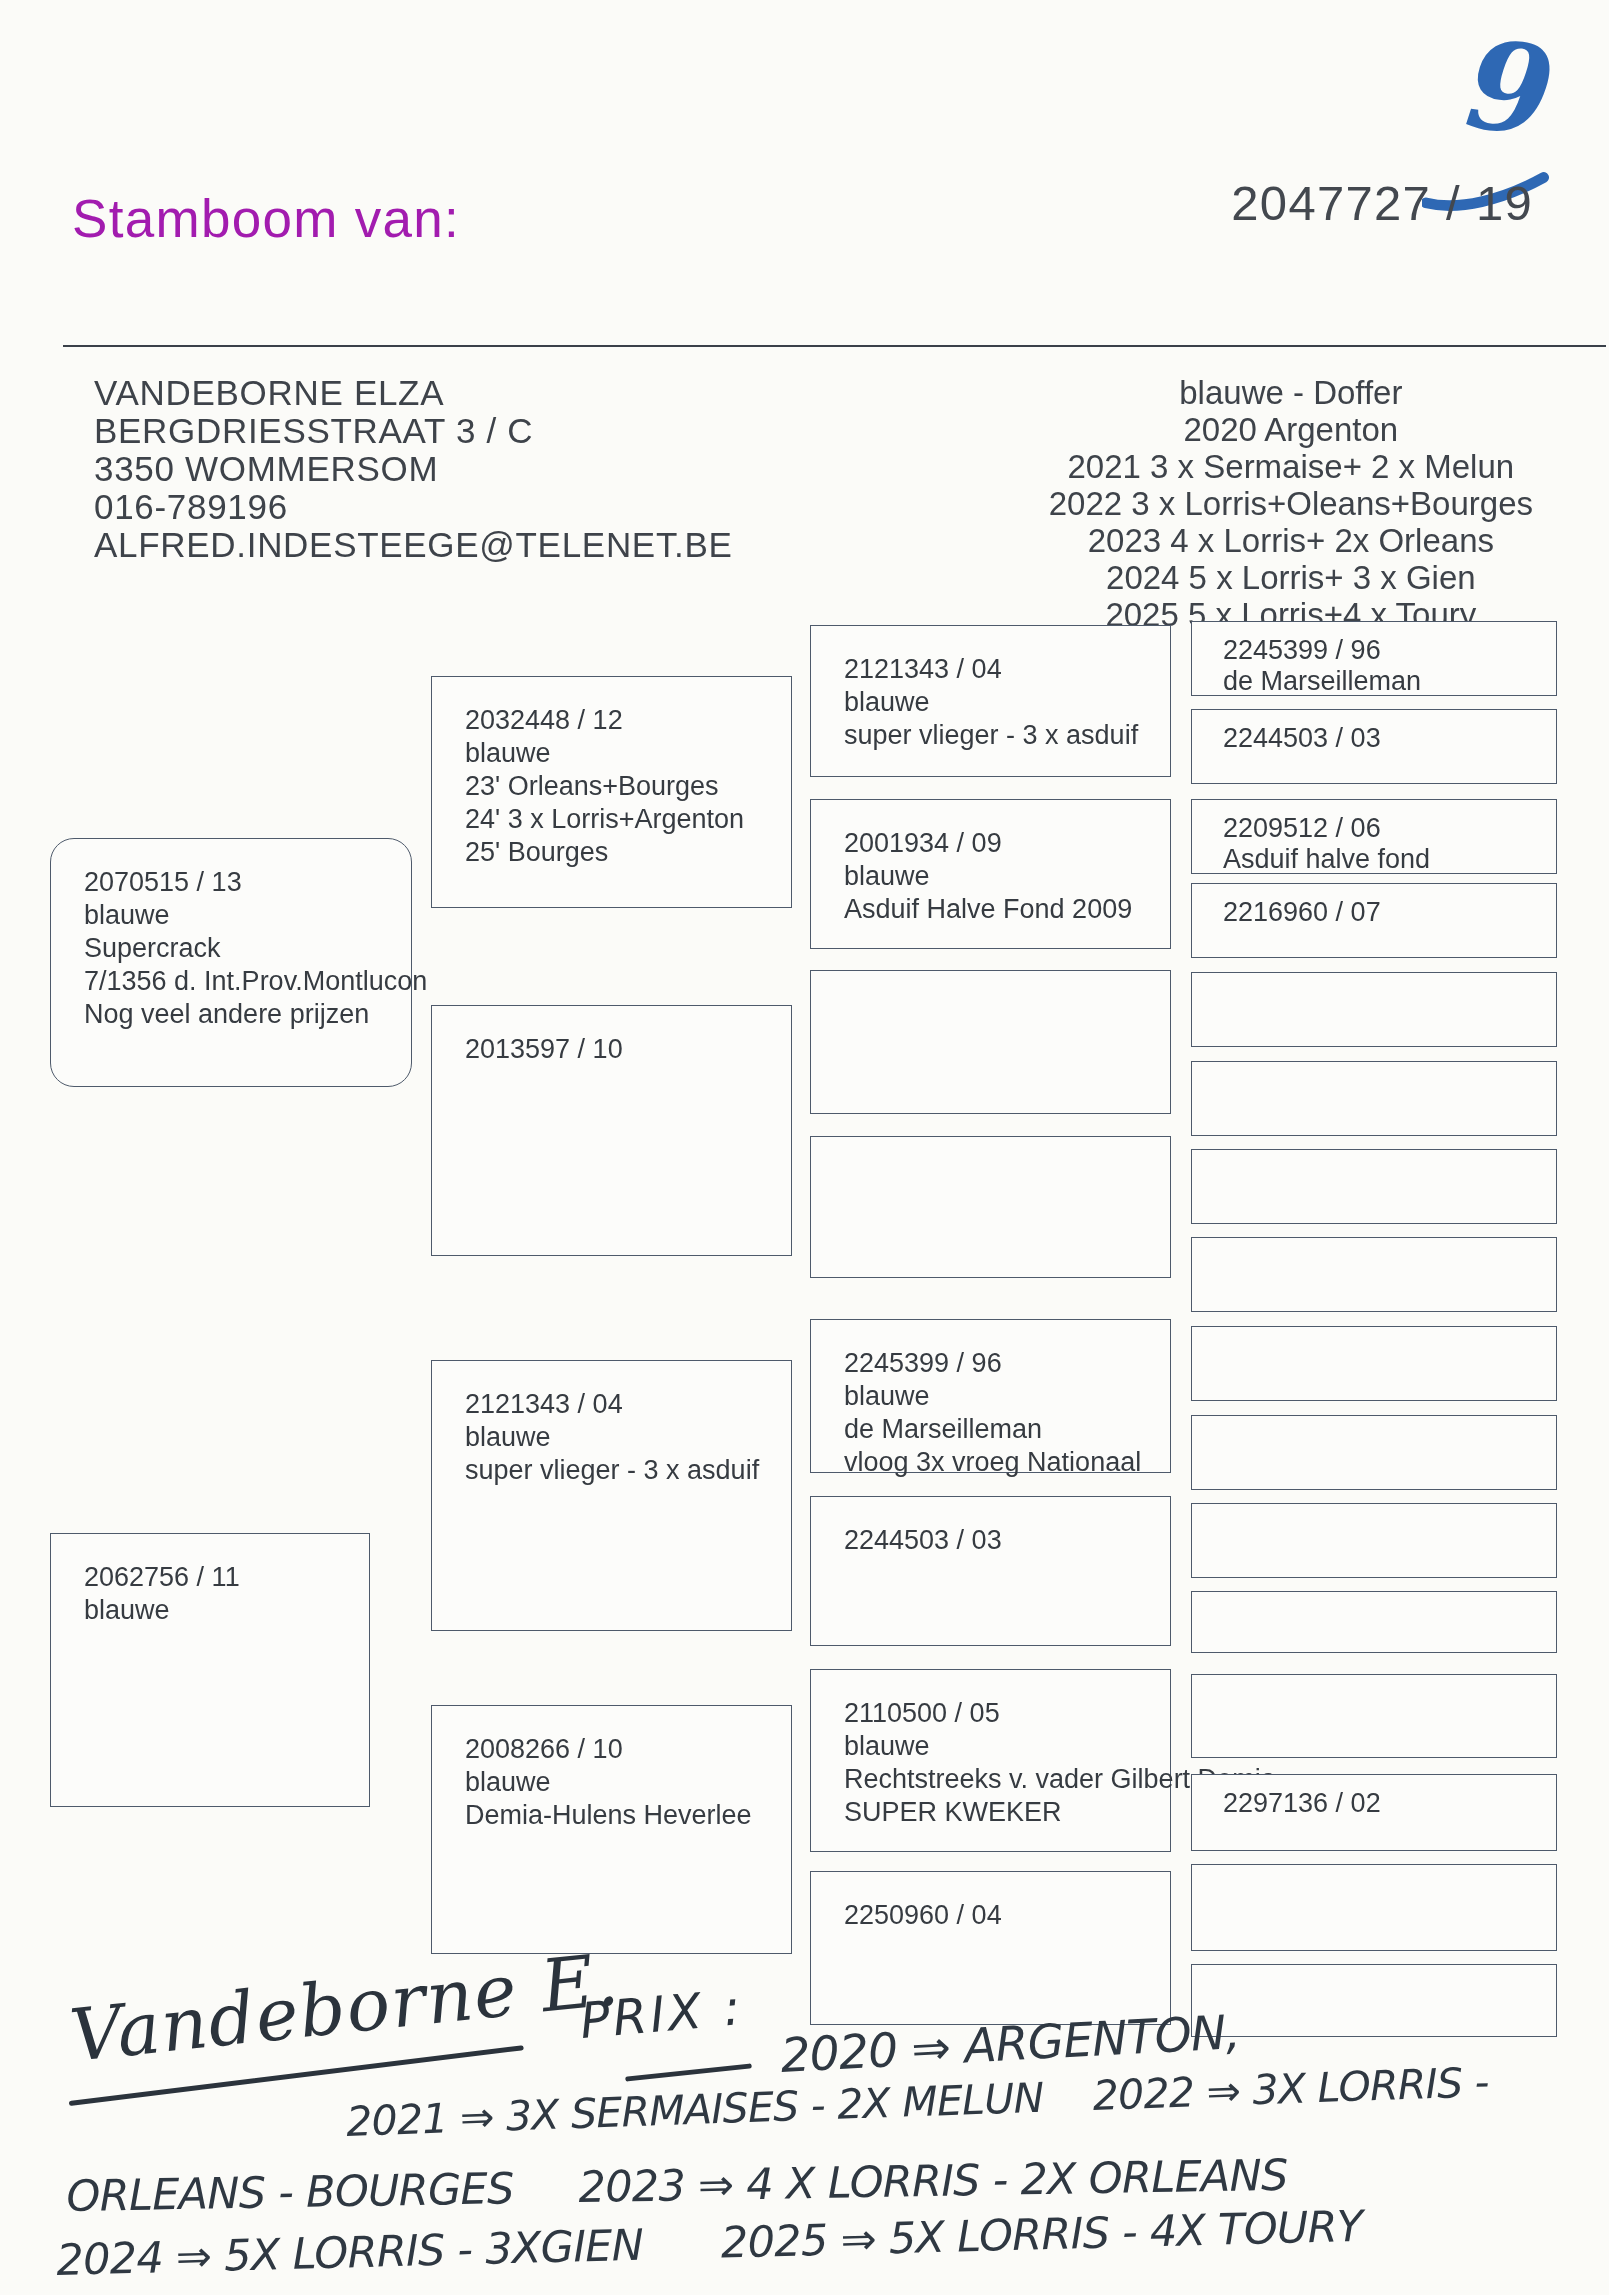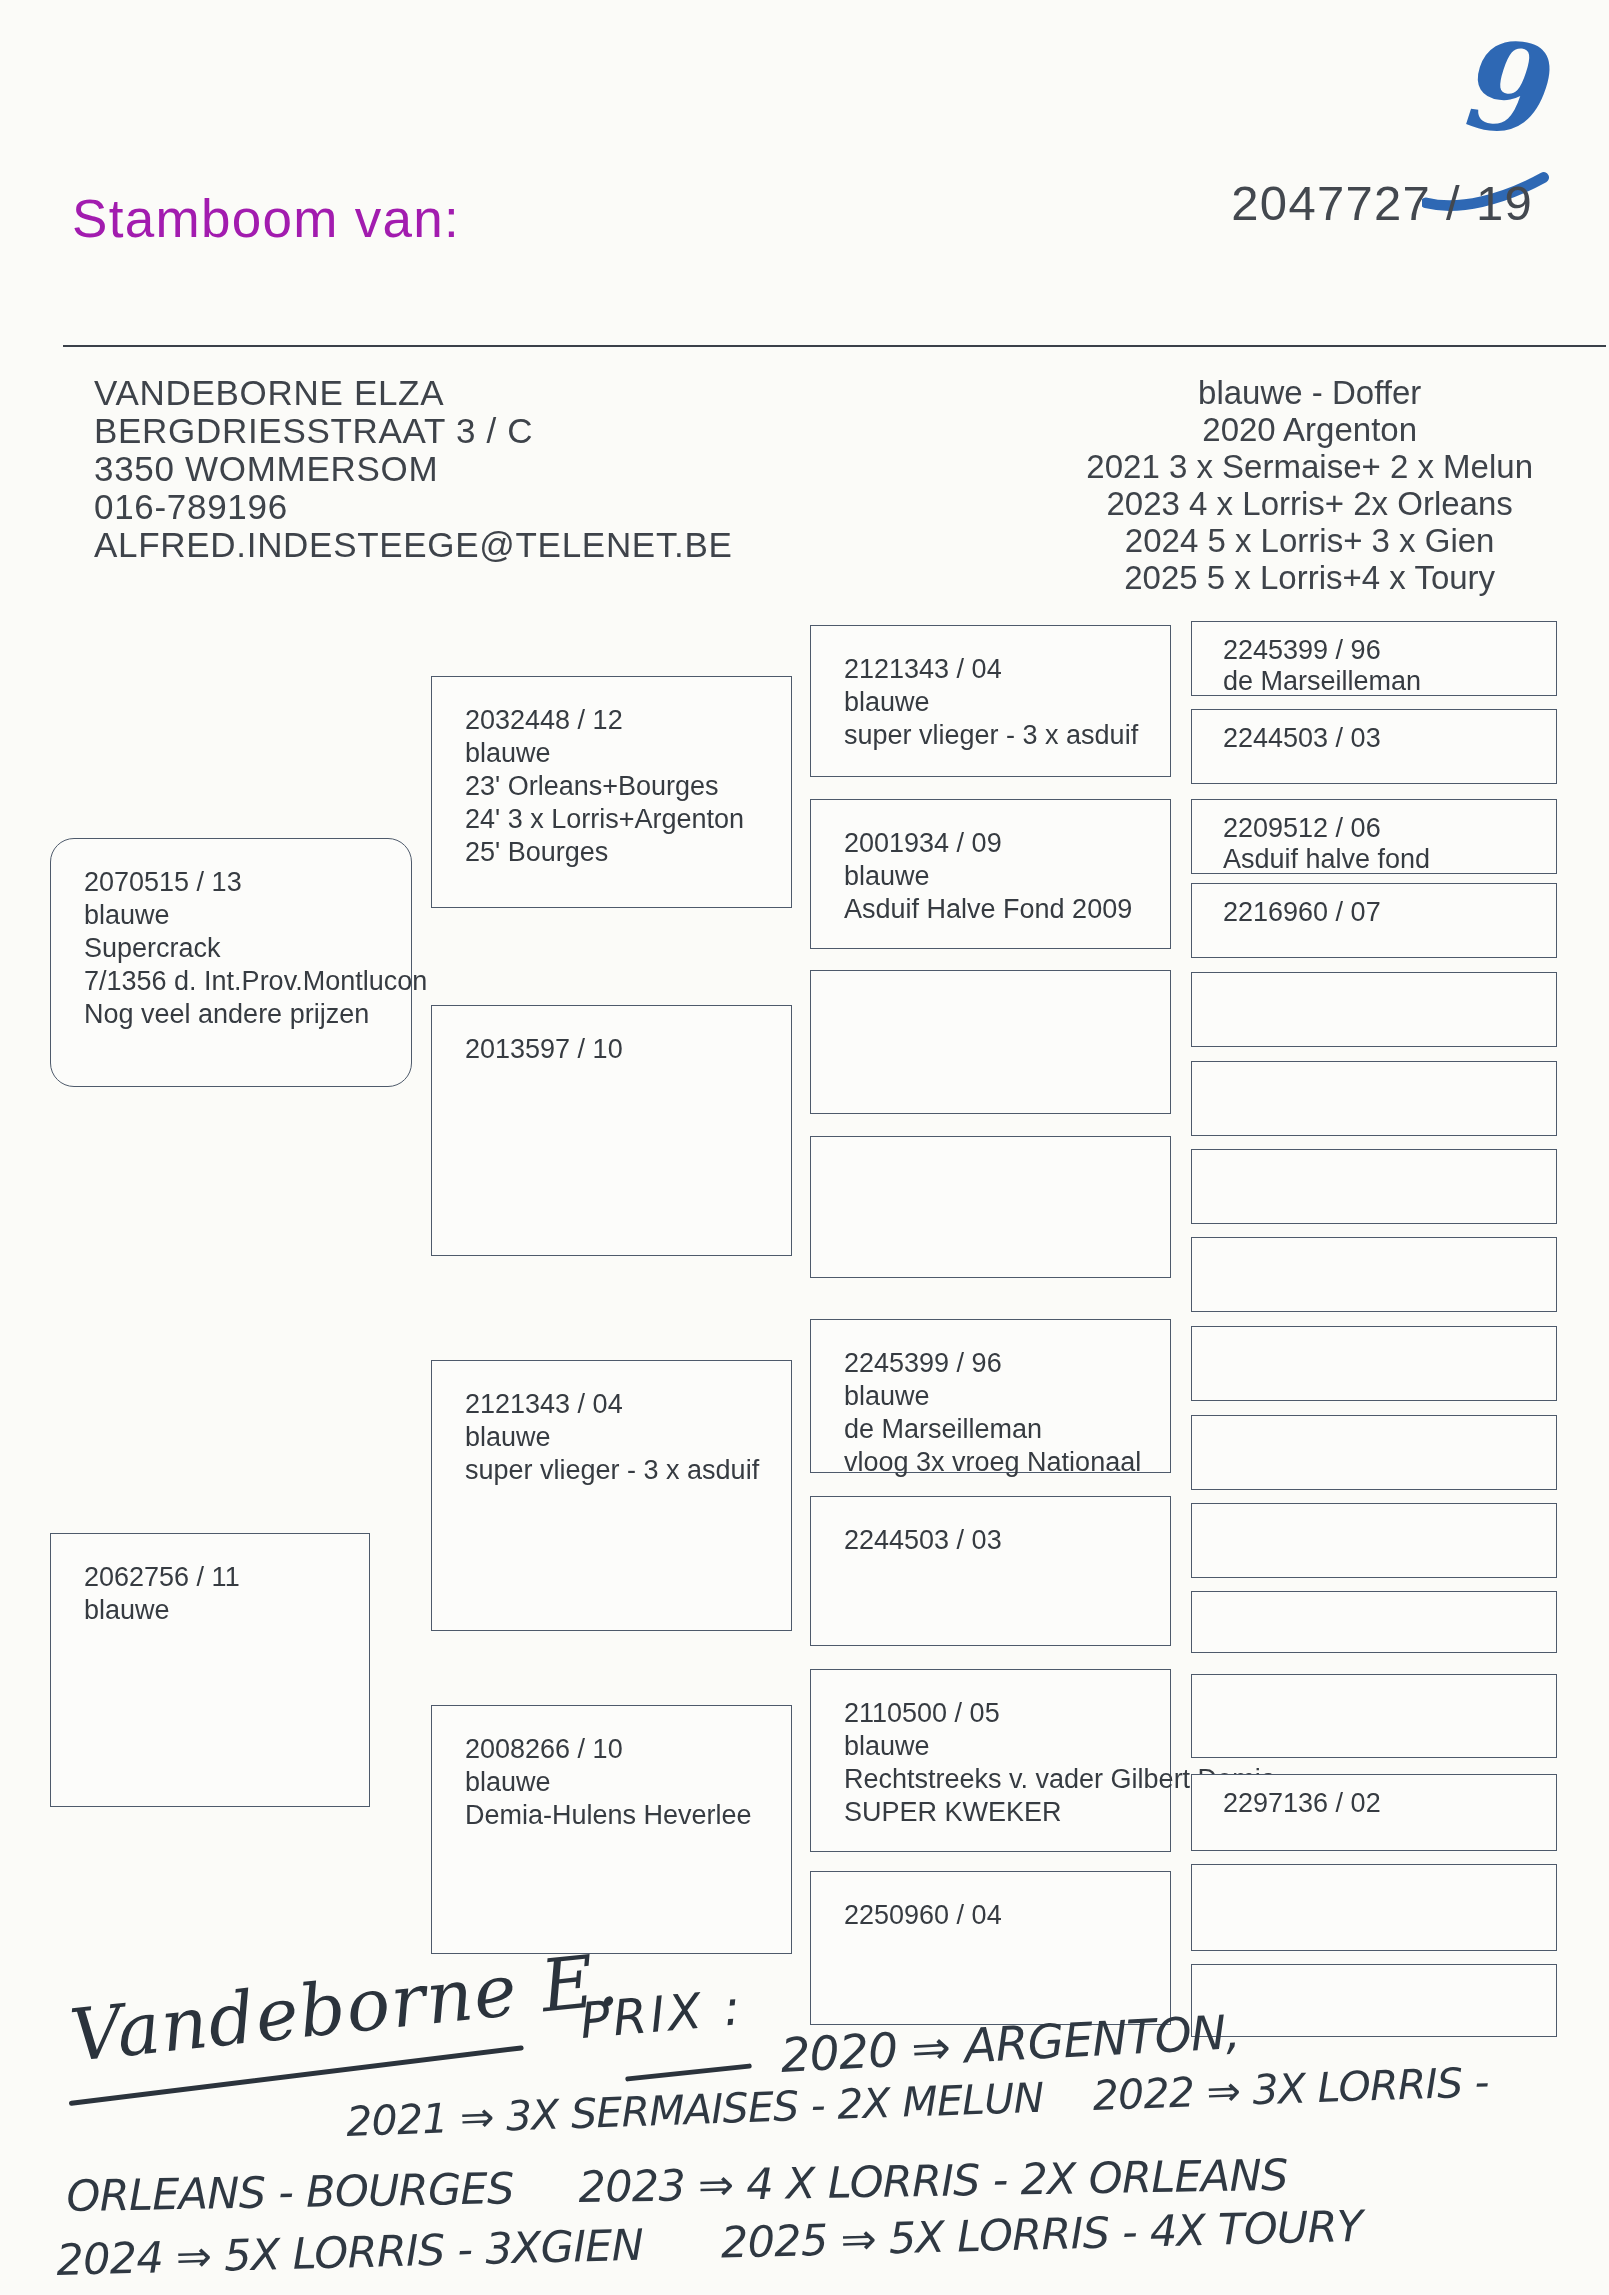--- a/index.html
+++ b/index.html
@@ -54,20 +54,21 @@
       <div>VANDEBORNE ELZA</div>
       <div>BERGDRIESSTRAAT 3 / C</div>
       <div>3350 WOMMERSOM</div>
       <div>016-789196</div>
       <div>ALFRED.INDESTEEGE@TELENET.BE</div>
     </div>
   <div class="bird" id="bird-block">
       <div>blauwe - Doffer</div>
       <div>2020 Argenton</div>
       <div>2021 3 x Sermaise+ 2 x Melun</div>
+      <div>2022 3 x Lorris+Oleans+Bourges</div>
       <div>2023 4 x Lorris+ 2x Orleans</div>
       <div>2024 5 x Lorris+ 3 x Gien</div>
       <div>2025 5 x Lorris+4 x Toury</div>
     </div>
 
   <div id="tree">
       <div class="box" style="left: 50px; top: 838px; width: 362px; height: 249px; border-radius: 24px;">
         <span class="bl">2070515 / 13</span>
         <span class="bl">blauwe</span>
         <span class="bl">Supercrack</span>

